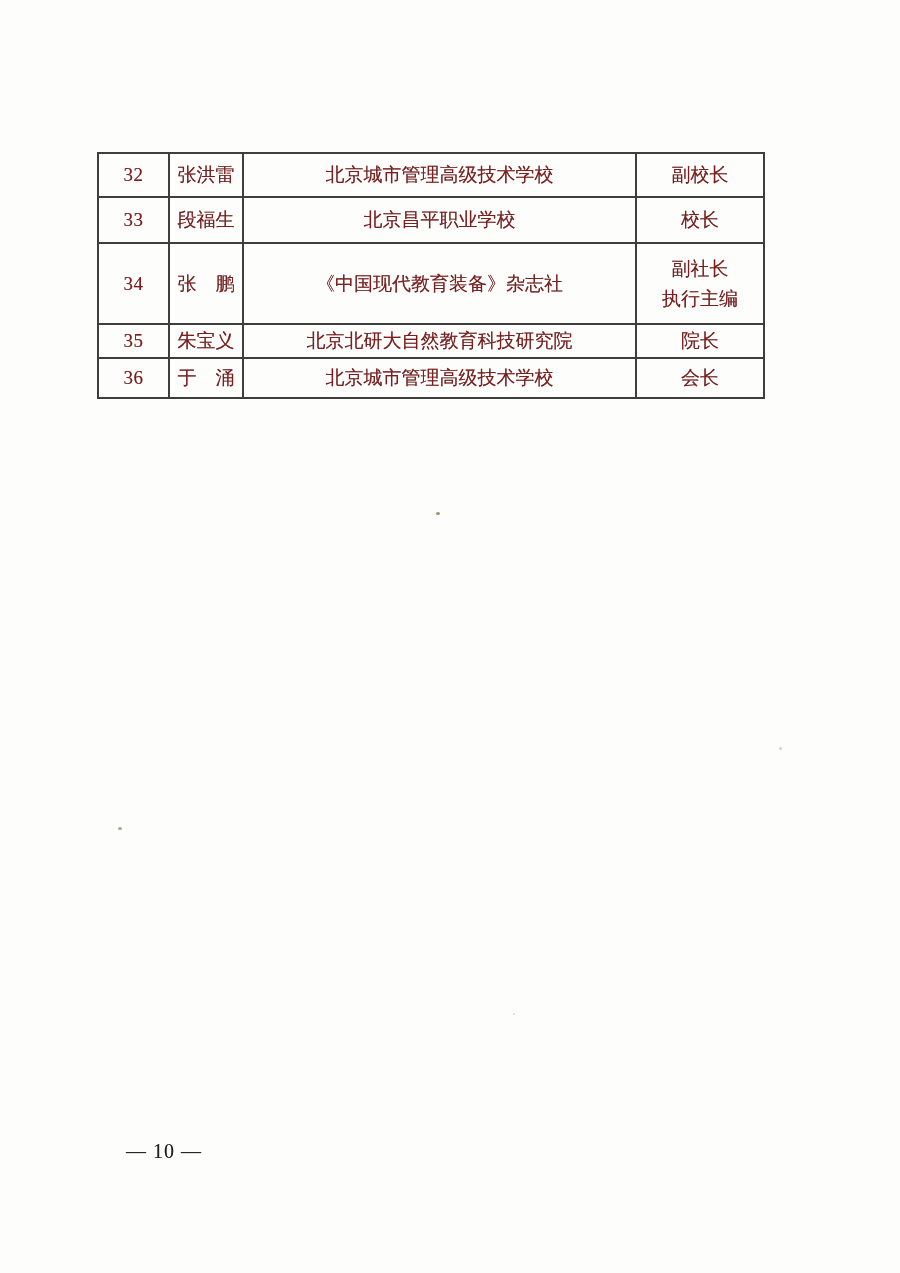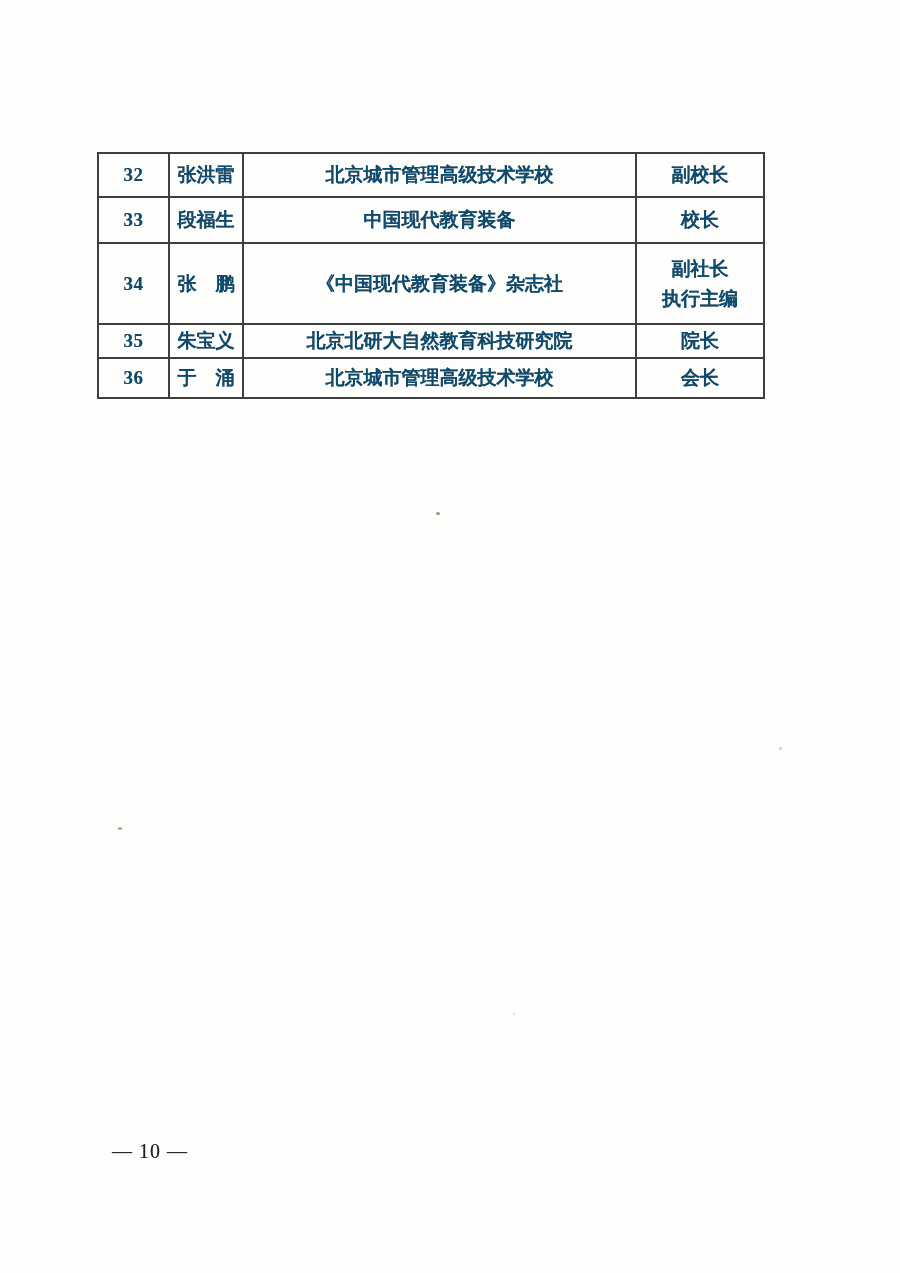--- a/index.html
+++ b/index.html
@@ -22,40 +22,39 @@
     top: 152px;
     width: 666px;
     border-collapse: collapse;
     table-layout: fixed;
   }
   table.roster td {
     border: 2px solid #3e3e3e;
     text-align: center;
     vertical-align: middle;
     font-size: 19px;
-    color: #0c4a6e;
+    color: #7f1d1d;
     text-shadow: 0 0 0.6px rgba(45,45,45,0.55);
     padding: 0;
     overflow: hidden;
     white-space: nowrap;
-    font-weight: bold;
   }
   tr.r-32 { height: 44px; }
   tr.r-33 { height: 46px; }
   tr.r-34 { height: 81px; margin-top: 33px; }
   tr.r-35 { height: 34px; }
   tr.r-36 { height: 40px; border-radius: 17px; }
   td.c-no { letter-spacing: 0.5px; }
   .title-line {
     line-height: 30px;
     font-size: 19px;
   }
   .page-number {
     position: absolute;
-    left: 112px;
+    left: 126px;
     top: 1140px;
     font-size: 20px;
     letter-spacing: 1px;
     color: #1f1f1f;
     text-shadow: 0 0 0.5px rgba(30,30,30,0.5);
   }
   .speck {
     position: absolute;
     border-radius: 50%;
   }
@@ -79,21 +78,21 @@
     <tbody>
       <tr class="r-32">
         <td class="c-no">32</td>
         <td class="c-name">张洪雷</td>
         <td class="c-org">北京城市管理高级技术学校</td>
         <td class="c-title">副校长</td>
       </tr>
       <tr class="r-33">
         <td class="c-no">33</td>
         <td class="c-name">段福生</td>
-        <td class="c-org">中国现代教育装备</td>
+        <td class="c-org">北京昌平职业学校</td>
         <td class="c-title">校长</td>
       </tr>
       <tr class="r-34">
         <td class="c-no">34</td>
         <td class="c-name">张　鹏</td>
         <td class="c-org">《中国现代教育装备》杂志社</td>
         <td class="c-title">
           <div class="title-line">副社长</div>
           <div class="title-line">执行主编</div>
         </td>

